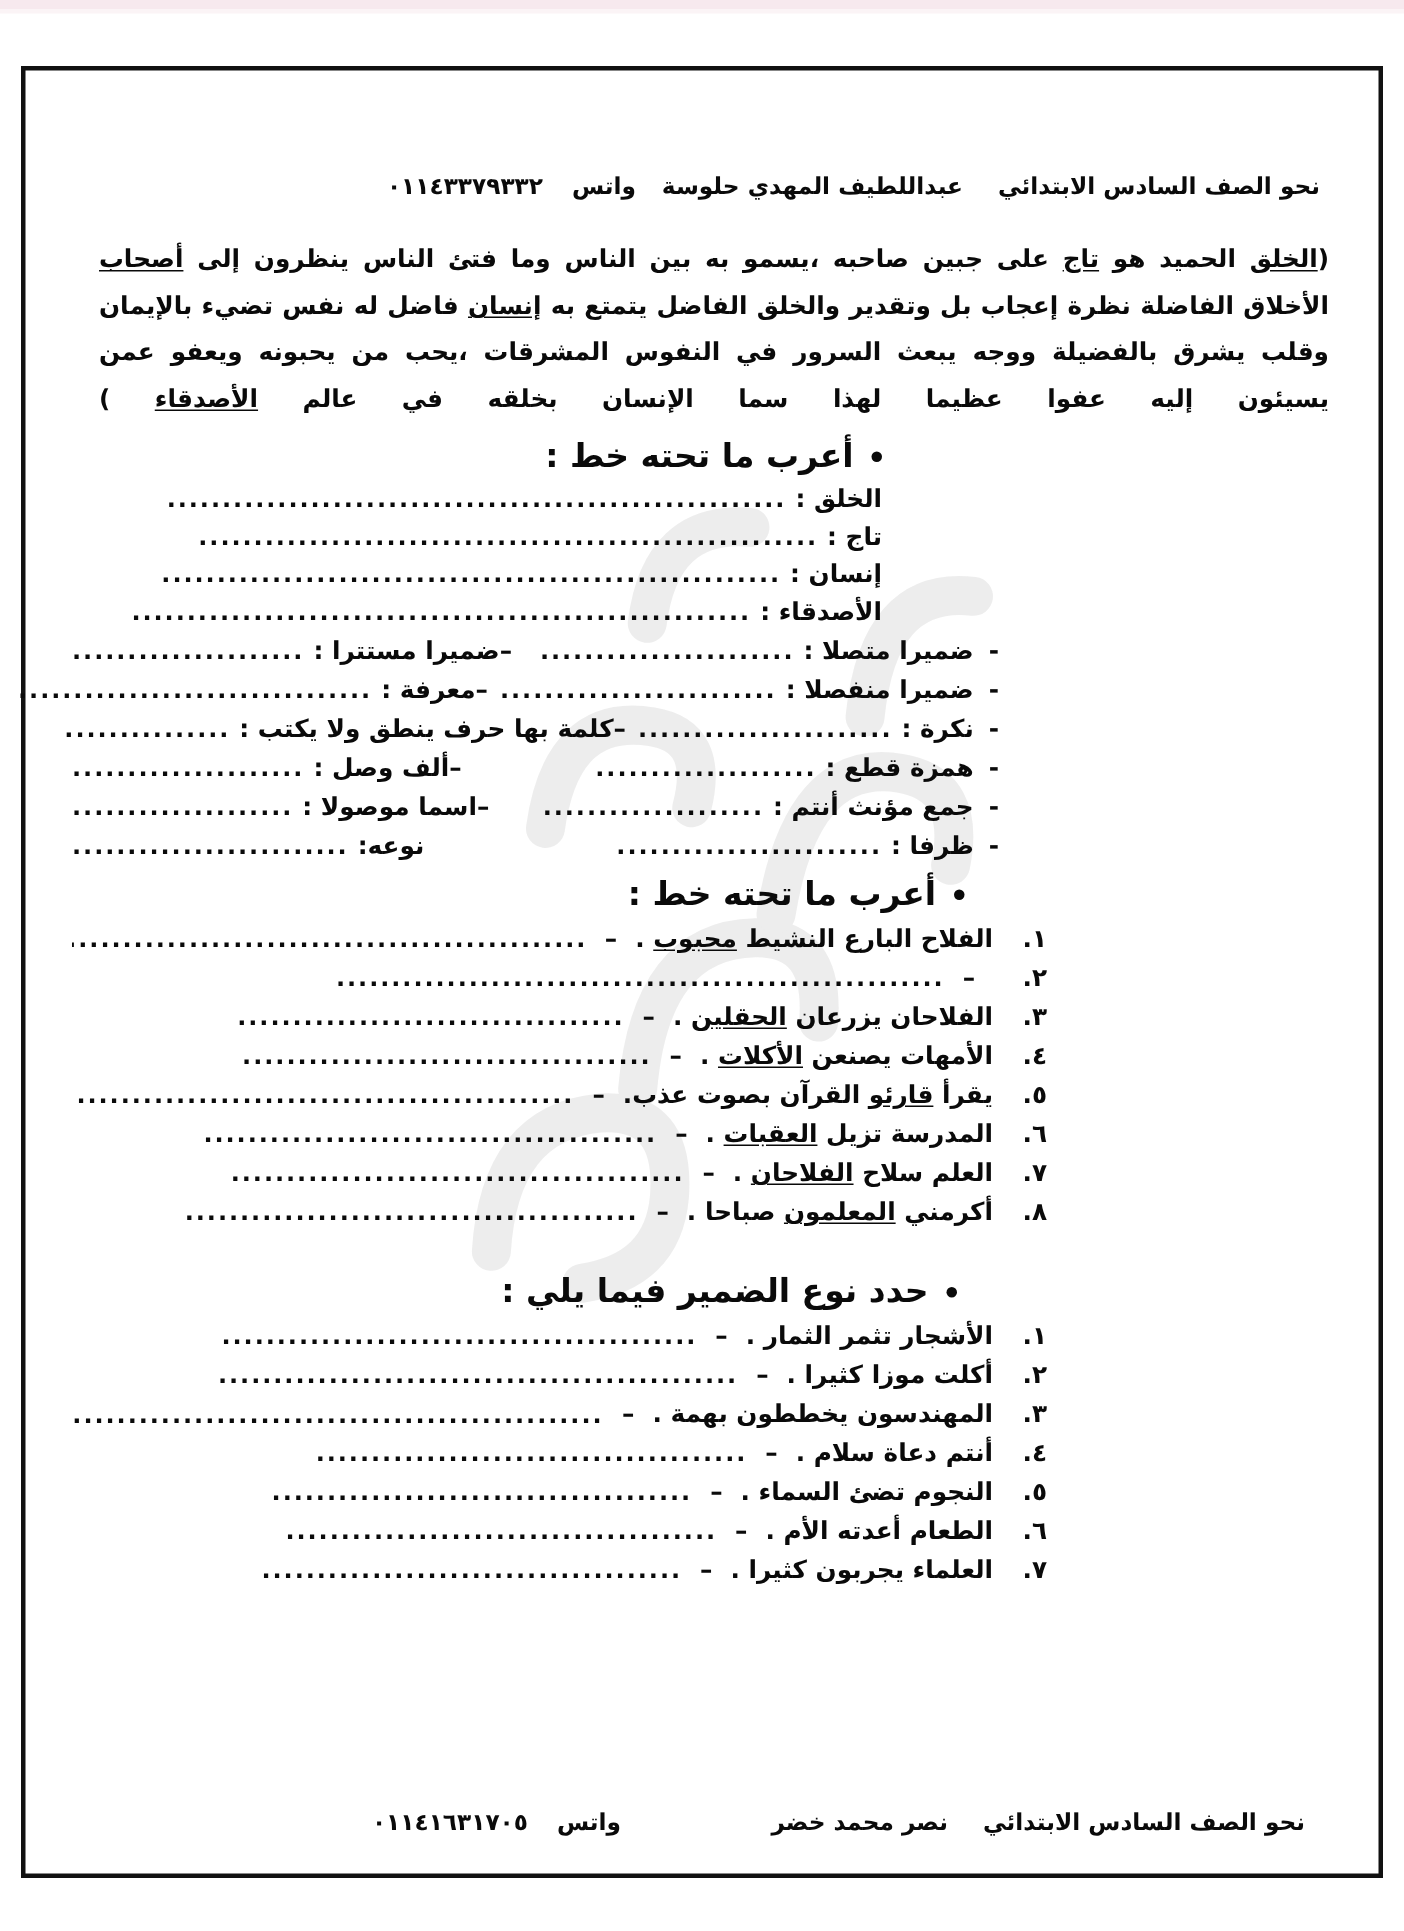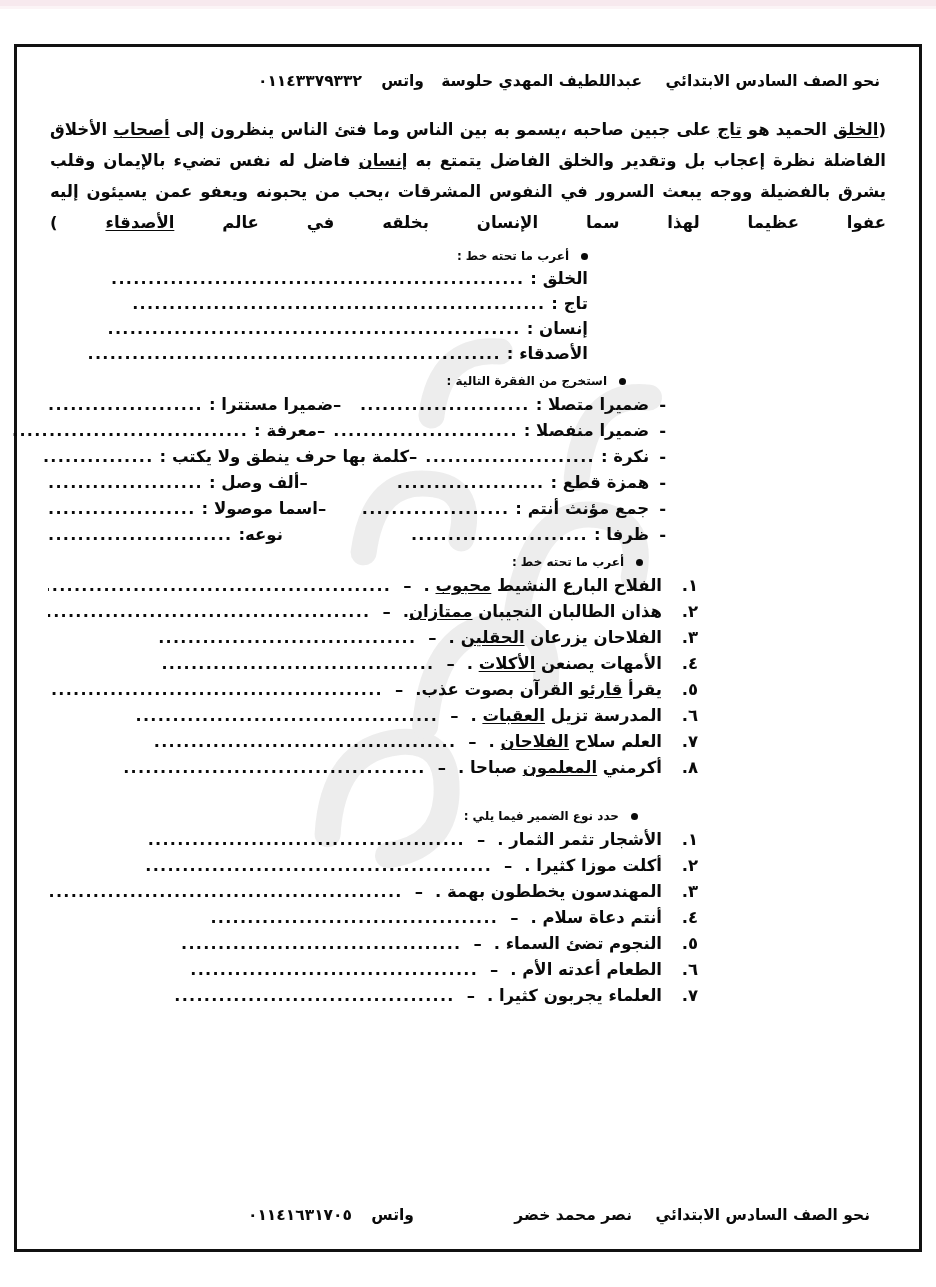--- a/index.html
+++ b/index.html
@@ -72,48 +72,48 @@
   .runner {
     display: flex;
     flex-direction: row;
     align-items: baseline;
     font-weight: bold;
     font-size: 15.5px;
     color: #0a0a0a;
     letter-spacing: 0;
     white-space: nowrap;
   }
-  .runner .slot-title { width: 238px; }
+  .runner .slot-title { width: 238px; margin-top: 43px; }
   .runner .slot-name  { width: 218px; }
   .runner .slot-wats  { width: 62px; }
   .runner .slot-phone { width: auto; }
 
   .header-runner { margin: 12px 8px 0 0; }
   .footer-runner { margin: 0 18px 0 0; }
 
   
   .intro {
-    margin: 24px 0 0 0;
+    margin: 24px 0 0 16px;
     font-size: 16.5px;
     font-weight: bold;
     line-height: 31px;
     color: #0a0a0a;
     text-align: justify;
     text-align-last: justify;
     padding: 0 2px;
   }
   .intro u { text-decoration: underline; text-underline-offset: 2px; }
 
   
   .q-head {
     display: flex;
     flex-direction: row;
     align-items: center;
     justify-content: flex-start;
-    font-size: 12px;
+    font-size: 22px;
     font-weight: bold;
     color: #0a0a0a;
     margin: 11px 0 2px 0;
     padding-right: 300px;
   }
   .q-head .dot {
     width: 7px; height: 7px;
     border-radius: 50%;
     background: #0a0a0a;
     margin-left: 12px;
@@ -255,24 +255,20 @@
   </div>
   <div class="blank-row">
     <span class="lbl">إنسان :</span>
     <span class="dots">........................................................</span>
   </div>
   <div class="blank-row">
     <span class="lbl">الأصدقاء :</span>
     <span class="dots">........................................................</span>
   </div>
 
-  <div class="q-head narrow">
-    <span class="dot"></span>
-    <span>استخرج من الفقرة التالية :</span>
-  </div>
 
   <div class="pair-row">
     <span class="dash">-</span>
     <span class="seg">
       <span class="t">ضميرا متصلا :</span>
       <span class="dots">.......................</span>
     </span>
     <span class="gap"></span>
     <span class="seg">
       <span class="t">–</span>
@@ -357,21 +353,20 @@
 
   <div class="num-row">
     <span class="num">١.</span>
     <span class="sentence"><span>الفلاح البارع النشيط </span><u>محبوب</u><span> .</span></span>
     <span class="dash">–</span>
     <span class="dots">...............................................</span>
   </div>
 
   <div class="num-row">
     <span class="num">٢.</span>
-    <span class="sentence"><span>هذان الطالبان النجيبان </span><u>ممتازان</u><span>.</span></span>
     <span class="dash">–</span>
     <span class="dots">.......................................................</span>
   </div>
 
   <div class="num-row">
     <span class="num">٣.</span>
     <span class="sentence"><span>الفلاحان يزرعان </span><u>الحقلين</u><span> .</span></span>
     <span class="dash">–</span>
     <span class="dots">...................................</span>
   </div>

